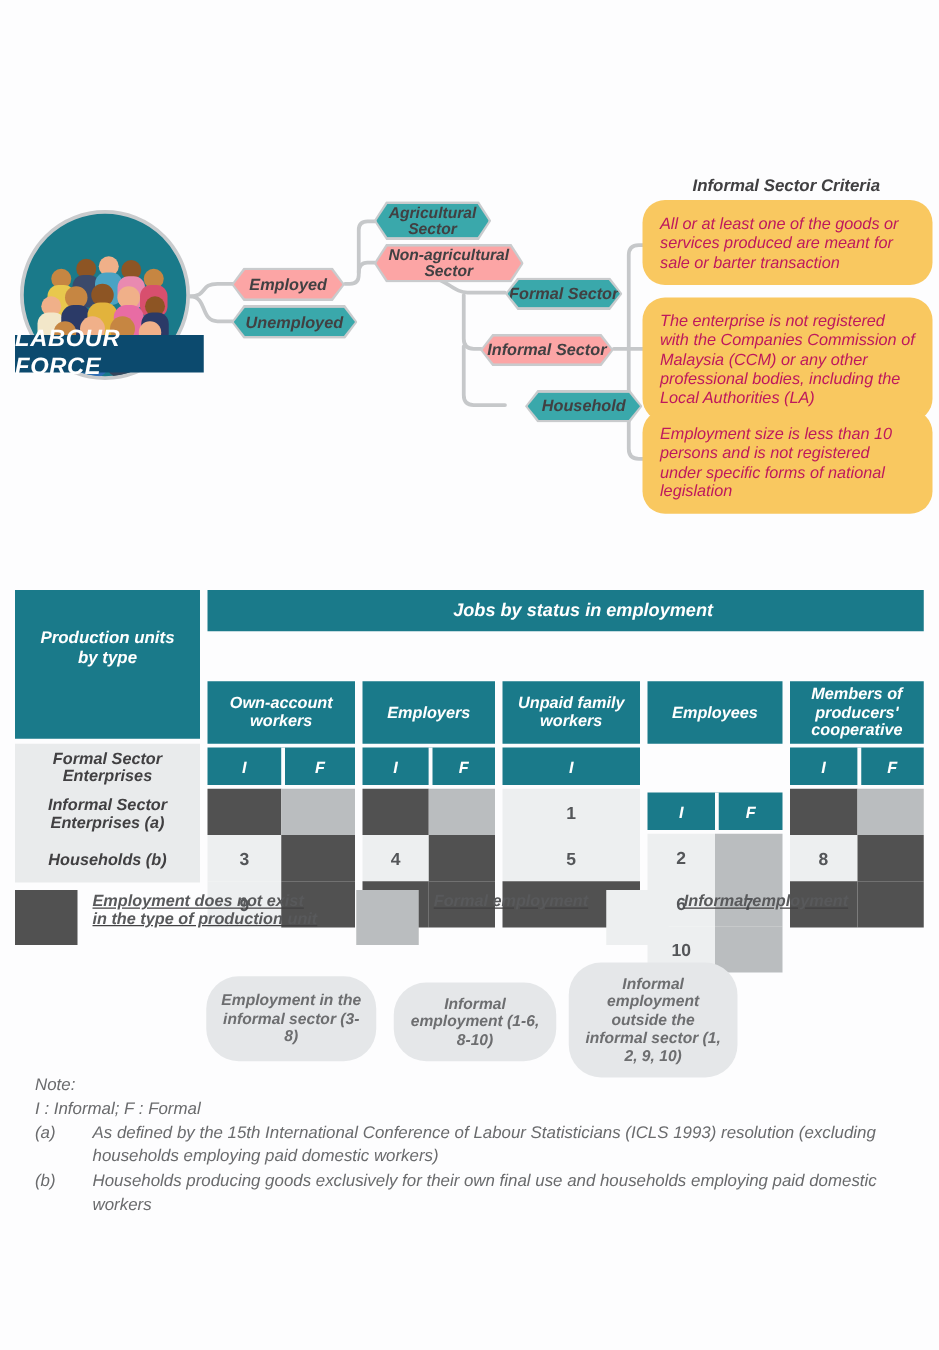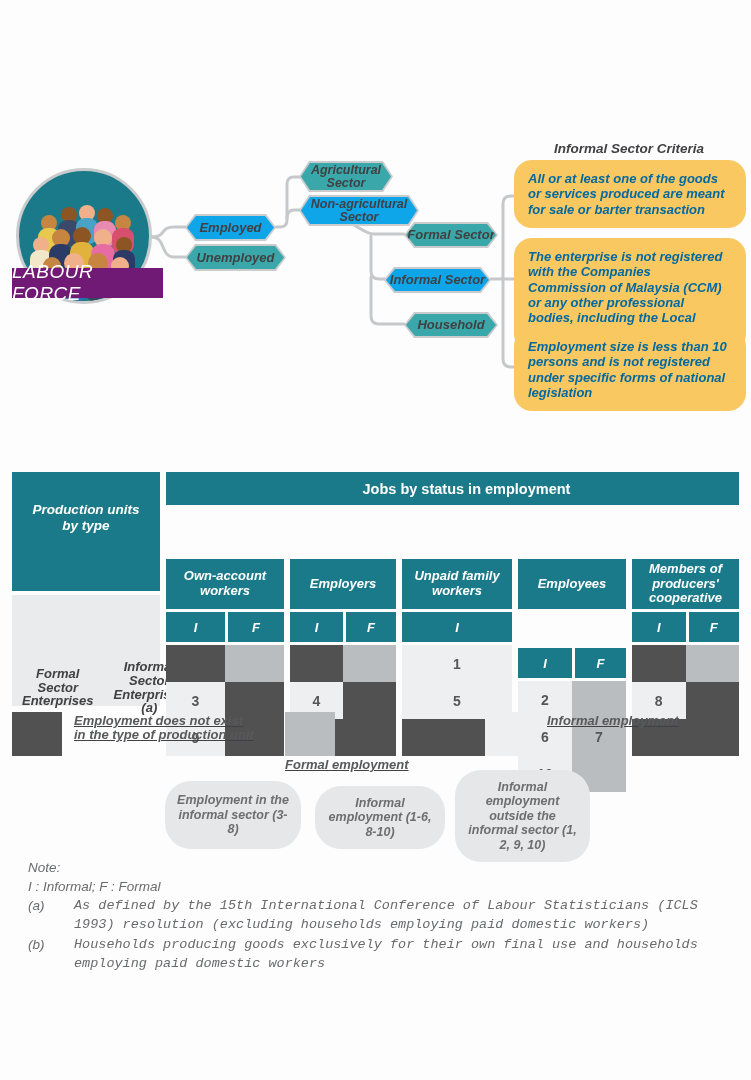--- a/index.html
+++ b/index.html
@@ -6,50 +6,50 @@
   html,body { background:#fdfdfe; }
   body { font-family:"Liberation Sans", sans-serif; color:#414042; }
   #canvas { position:relative; width:751px; height:1080px; background:#fdfdfe; overflow:hidden; }
 
   
   #connectors { position:absolute; left:0; top:0; width:751px; height:440px; }
 
   #logo-circle { position:absolute; left:16px; top:168px; width:136px; height:136px;
     border-radius:50%; border:3px solid #c9cbcd; background:#1a7a8a; overflow:hidden; z-index:1; }
   #logo-banner { position:absolute; left:12px; top:268px; width:151px; height:30px;
-    background:#701a75; z-index:2; display:flex; align-items:center; justify-content:center;
-    color:#fff; font-weight:normal; font-style:italic; font-size:19px; letter-spacing:.5px; }
+    background:#0c4a6e; z-index:2; display:flex; align-items:center; justify-content:center;
+    color:#fff; font-weight:bold; font-style:italic; font-size:19px; letter-spacing:.5px; }
 
   .hex-outer { position:absolute; background:#c9cbcd; padding:2px;
     clip-path:polygon(10px 0, calc(100% - 10px) 0, 100% 50%, calc(100% - 10px) 100%, 10px 100%, 0 50%); }
   .hex-inner { width:100%; height:100%; display:flex; align-items:center; justify-content:center;
     text-align:center; font-weight:bold; font-style:italic; font-size:13px; color:#414042; line-height:1.02;
     clip-path:polygon(9px 0, calc(100% - 9px) 0, 100% 50%, calc(100% - 9px) 100%, 9px 100%, 0 50%); }
   .hex-teal .hex-inner { background:#3aa8ab; }
-  .hex-yellow .hex-inner { background:#0ea5e9; }
+  .hex-yellow .hex-inner { background:#fca5a5; }
   .hex-sm .hex-inner { font-size:12.5px; }
 
   #criteria-title { position:absolute; left:510px; top:141px; width:238px; text-align:center;
     font-weight:bold; font-style:italic; font-size:13.5px; color:#414042; }
   .criteria-box { position:absolute; left:514px; width:232px; background:#f9c860; border-radius:18px;
-    padding:11px 14px; font-weight:bold; font-style:italic; font-size:13px; line-height:1.18; color:#0369a1; }
+    padding:11px 14px; font-weight:normal; font-style:italic; font-size:13px; line-height:1.18; color:#be185d; }
 
   
   #table { position:absolute; left:12px; top:472px; width:727px; display:flex; }
   #t-left { width:148px; margin-right:6px; display:flex; flex-direction:column; }
   #corner { height:119px; margin-bottom:4px; background:#1a7a8a; color:#fff;
     display:flex; align-items:center; justify-content:center; text-align:center;
     font-weight:bold; font-style:italic; font-size:13.5px; line-height:1.15; padding:0 14px 28px 14px; }
-  #label-body { height:111px; background:#e9ebec; display:flex; flex-direction:row;align-items:flex-end; }
+  #label-body { height:111px; background:#e9ebec; display:flex; flex-direction:column; }
   .row-label { height:37px; display:flex; align-items:center; justify-content:center; text-align:center;
     font-weight:bold; font-style:italic; font-size:13px; line-height:1.05; color:#414042; }
   #t-right { flex:1; display:flex; flex-direction:column; }
-  #main-header { height:33px; margin-bottom:17px; background:#1a7a8a; color:#fff;
+  #main-header { height:33px; margin-bottom:3px; background:#1a7a8a; color:#fff;
     display:flex; align-items:center; justify-content:center;
-    font-weight:bold; font-size:14.5px;padding-left:28px; }
+    font-weight:bold; font-style:italic; font-size:14.5px;padding-left:28px; }
   #table-groups { display:flex; }
   .group { display:flex; flex-direction:column; margin-right:6px; }
   .group:last-child { margin-right:0; }
   .group-header { height:50px; margin-bottom:3px; background:#1a7a8a; color:#fff;
     display:flex; align-items:center; justify-content:center; text-align:center;
     font-weight:bold; font-style:italic; font-size:13px; line-height:1.12; padding:0 3px;margin-top:37px; }
   .subcols { display:flex; }
   .subcol { flex:1; display:flex; flex-direction:column; }
   .if-head { height:30px; margin-bottom:3px; background:#1a7a8a; color:#fff;
     display:flex; align-items:center; justify-content:center;
@@ -69,21 +69,21 @@
   
   .callout { position:absolute; background:#e5e7e9; border-radius:26px; padding:10px 8px;
     display:flex; align-items:center; justify-content:center; text-align:center;
     font-weight:bold; font-style:italic; font-size:12.5px; line-height:1.15; color:#6d6e70; }
 
   
   #notes { position:absolute; left:28px; top:858px; width:706px; font-style:italic;
     font-size:13.5px; line-height:1.42; color:#6a6b6d; }
   .note-item { display:flex; }
   .note-key { width:46px; flex:none; }
-  .note-text { flex:1;font-family:Liberation Mono, monospace; }
+  .note-text { flex:1; }
 </style>
 </head>
 <body>
 
 <div id="canvas">
 
   <svg id="connectors" viewBox="0 0 751 440">
     <g fill="none" stroke="#c6c8ca" stroke-width="3" stroke-linecap="round">
       <path d="M152,237 C166,237 160,227 174,227 L186,227"></path>
       <path d="M152,237 C166,237 160,257 174,257 L186,257"></path>
@@ -148,21 +148,21 @@
   </div>
   <div class="hex-outer hex-yellow hex-sm" style="left:299px;top:195px;width:120px;height:31px;">
     <div class="hex-inner">Non-agricultural Sector</div>
   </div>
   <div class="hex-outer hex-teal" style="left:404px;top:222px;width:94px;height:26px;">
     <div class="hex-inner">Formal Sector</div>
   </div>
   <div class="hex-outer hex-yellow" style="left:384px;top:267px;width:107px;height:26px;">
     <div class="hex-inner">Informal Sector</div>
   </div>
-  <div class="hex-outer hex-teal" style="left:404px;top:312px;width:94px;height:26px;">
+  <div class="hex-outer hex-teal" style="left:420px;top:312px;width:94px;height:26px;">
     <div class="hex-inner">Household</div>
   </div>
 
   <div id="criteria-title">Informal Sector Criteria</div>
   <div id="criteria-boxes">
       <div class="criteria-box" style="top: 160px;">All or at least one of the goods or services produced are meant for sale or barter transaction</div>
       <div class="criteria-box" style="top: 238px;">The enterprise is not registered with the Companies Commission of Malaysia (CCM) or any other professional bodies, including the Local Authorities (LA)</div>
       <div class="criteria-box" style="top: 328px;">Employment size is less than 10 persons and is not registered under specific forms of national legislation</div>
     </div>
 
@@ -259,21 +259,21 @@
           </div>
         </div>
     </div>
   </div>
 
   <div id="legend">
       <div class="legend-item" style="left: 12px; width: 245px;">
         <div class="legend-swatch cell-none"></div>
         <div class="legend-label">Employment does not exist in the type of production unit</div>
       </div>
-      <div class="legend-item" style="left: 285px; width: 215px; flex-direction: column;">
+      <div class="legend-item" style="left: 285px; width: 215px;">
         <div class="legend-swatch cell-formal"></div>
         <div class="legend-label">Formal employment</div>
       </div>
       <div class="legend-item" style="left: 485px; width: 215px;">
         <div class="legend-swatch cell-informal"></div>
         <div class="legend-label">Informal employment</div>
       </div>
     </div>
 
   <div id="callouts">

